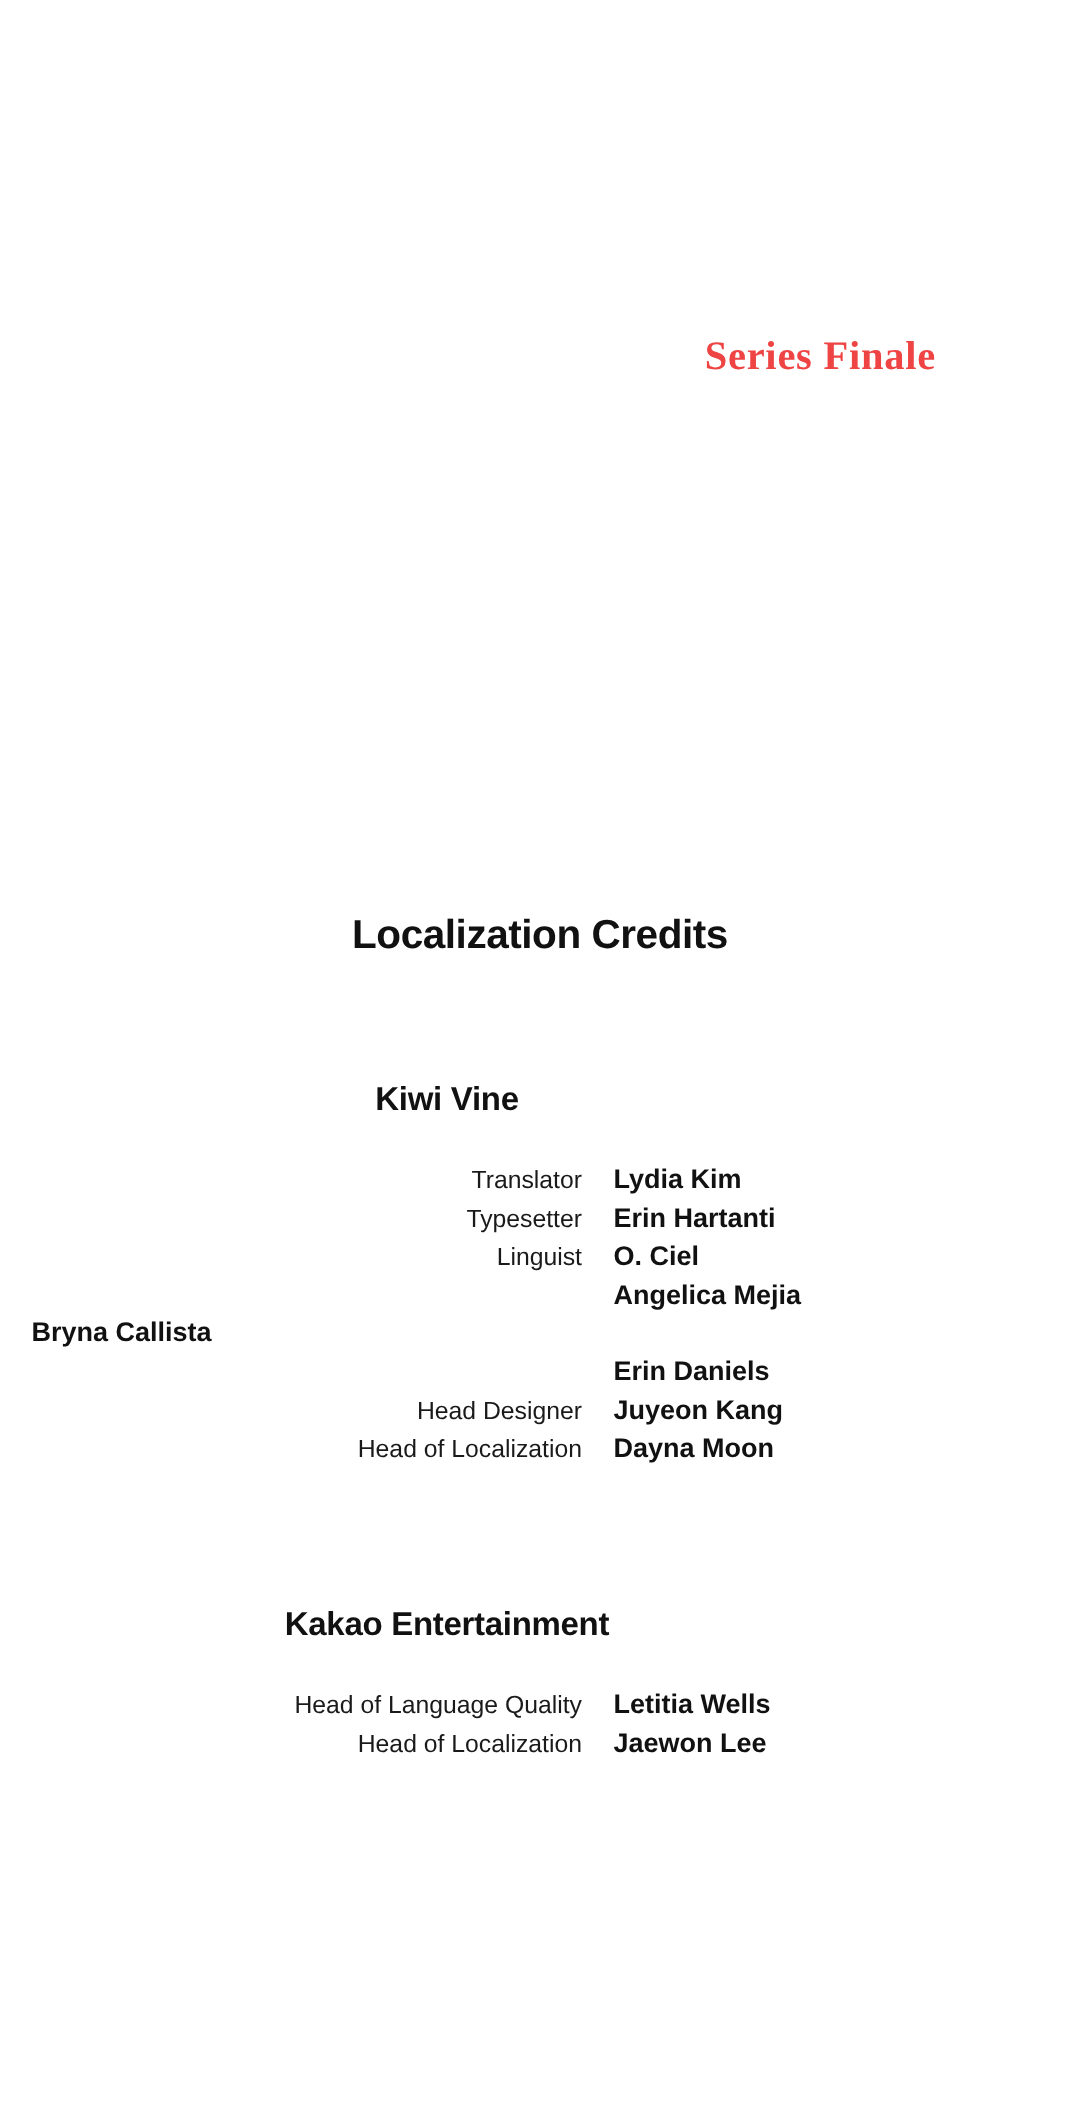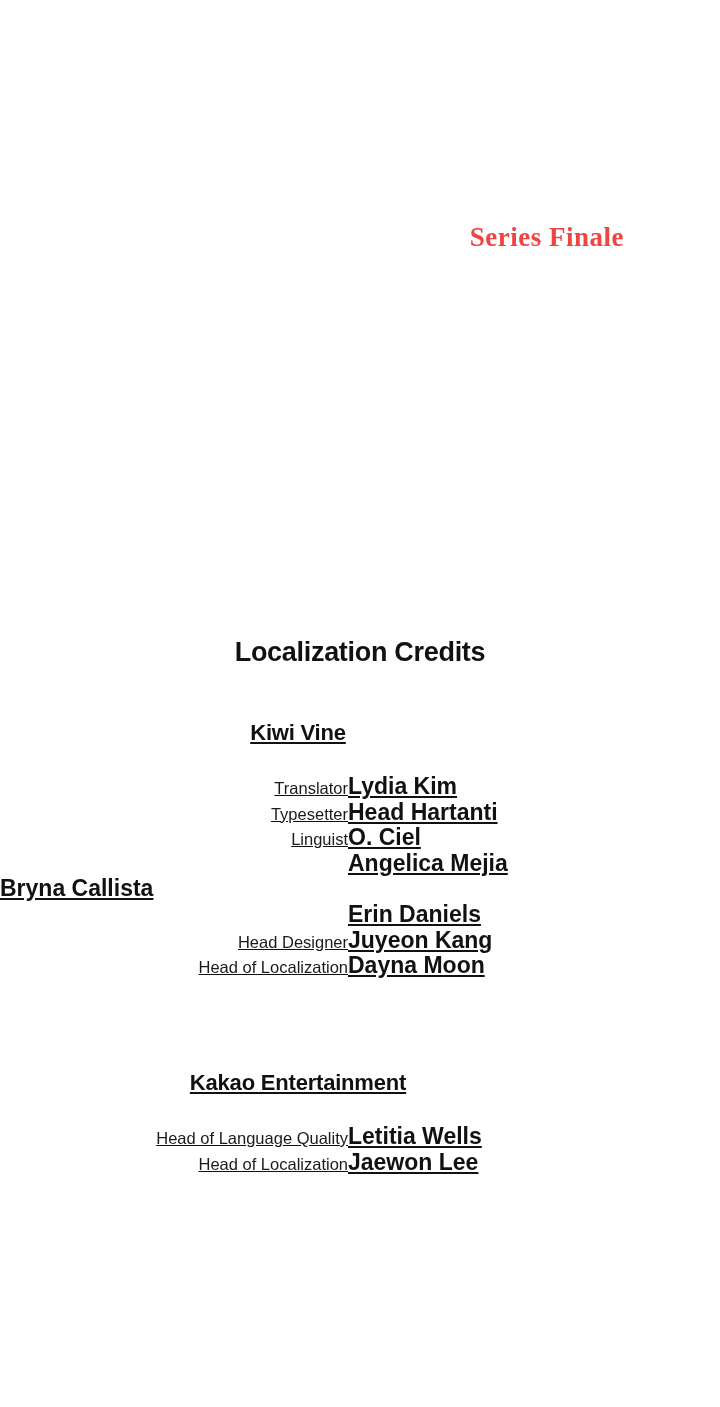--- a/index.html
+++ b/index.html
@@ -36,28 +36,26 @@
   .credits-title {
     position: absolute;
     top: 608px;
     left: 0;
     width: 720px;
     text-align: center;
     font-size: 27px;
     font-weight: bold;
     letter-spacing: -0.3px;
     color: #111111;
-    margin-top: 29px;
   }
 
   .section {
     position: absolute;
     left: 0;
     width: 596px;
-    text-decoration: underline;
   }
 
   .section-title {
     text-align: center;
     font-size: 22px;
     font-weight: bold;
     letter-spacing: -0.2px;
     color: #111111;
   }
 
@@ -80,24 +78,26 @@
   }
 
   .role {
     width: 348px;
     text-align: right;
     font-size: 16.5px;
     font-weight: 400;
     color: #1a1a1a;
     padding-right: 0;
     line-height: 25.6px;
+    padding-left: 40px;
   }
 
   .name {
-    font-size: 23px;
+    margin-left: 21px;
+    font-size: 18px;
     font-weight: bold;
     color: #111111;
     line-height: 25.6px;
     white-space: nowrap;
   }
 </style>
 </head>
 <body>
 
 <div class="page">
@@ -108,21 +108,21 @@
 
   <div class="section section-one">
     <div class="section-title">Kiwi Vine</div>
     <div class="rows">
       <div class="row">
         <div class="role">Translator</div>
         <div class="name">Lydia Kim</div>
       </div>
       <div class="row">
         <div class="role">Typesetter</div>
-        <div class="name">Head Hartanti</div>
+        <div class="name">Erin Hartanti</div>
       </div>
       <div class="row">
         <div class="role">Linguist</div>
         <div class="name">O. Ciel</div>
       </div>
       <div class="row">
         <div class="role"></div>
         <div class="name">Angelica Mejia</div>
       </div>
       <div class="row">

